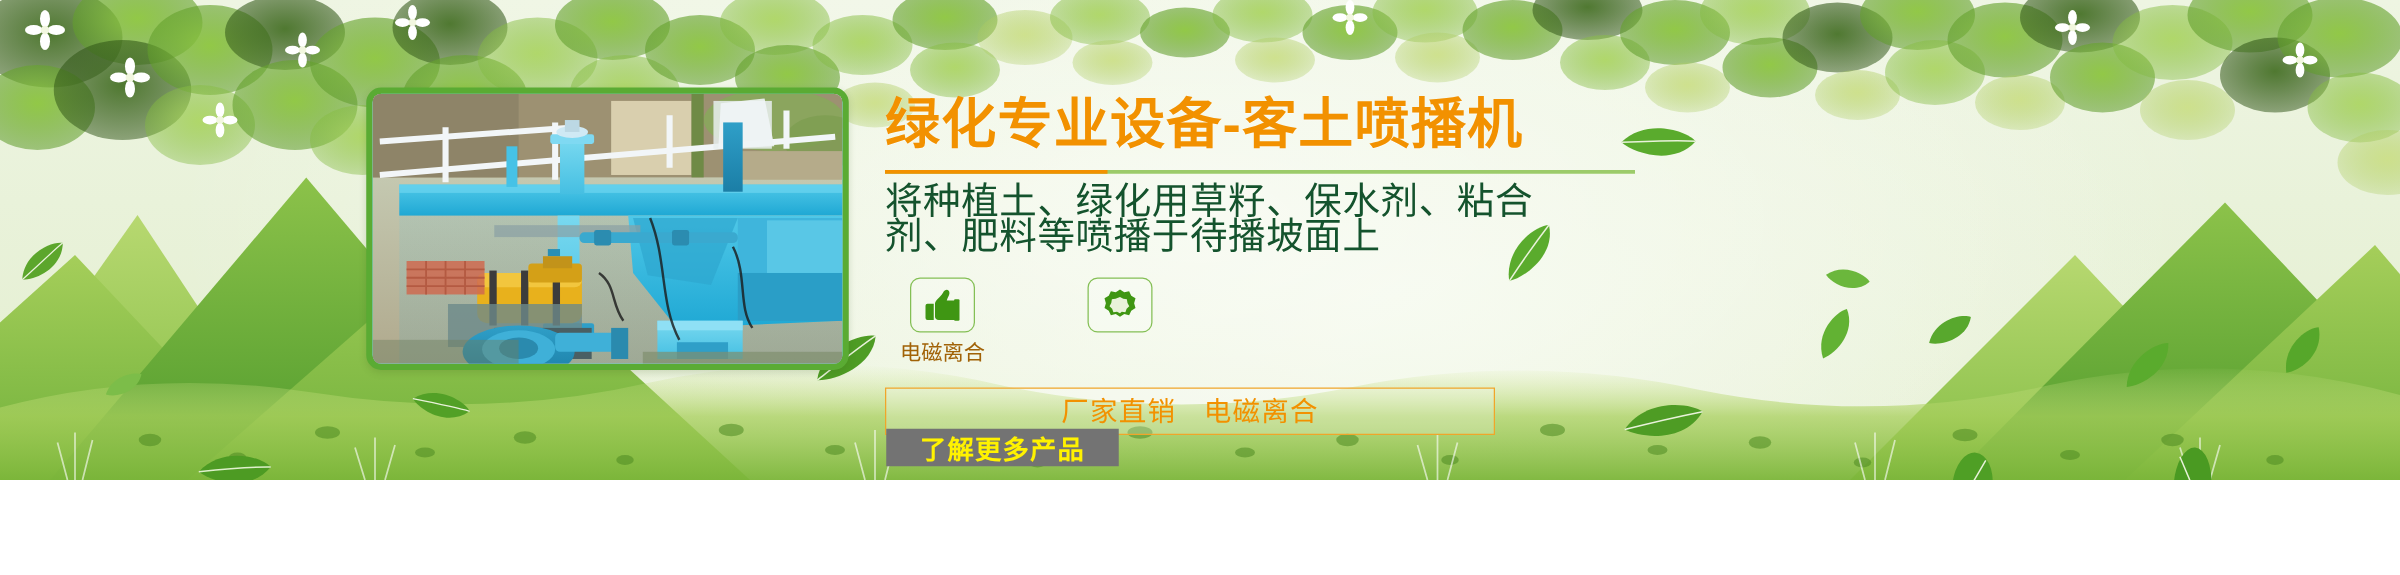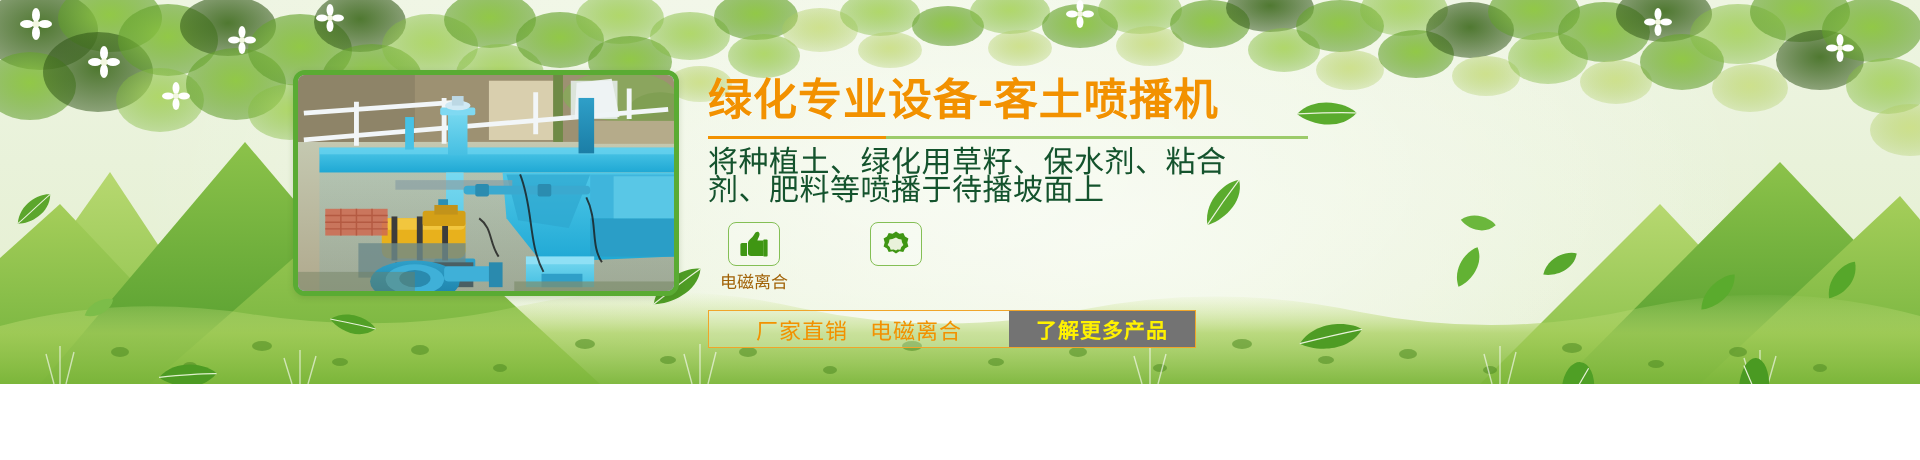--- a/index.html
+++ b/index.html
@@ -113,20 +113,21 @@
     white-space:nowrap;
   }
 
   
   .cta {
     display:flex;
     margin-top:16px;
     width:488px; height:38px;
     border:1px solid #f0a52a;
     background:rgba(255,255,255,.22);
+    flex-direction:column;
   }
   .cta-slogan {
     flex:1;
     display:flex; align-items:center; justify-content:center;
     gap:22px;
     font-size:22px;
     color:#f29100;
     letter-spacing:1px;
   }
   .cta-slogan span { white-space:nowrap; }

